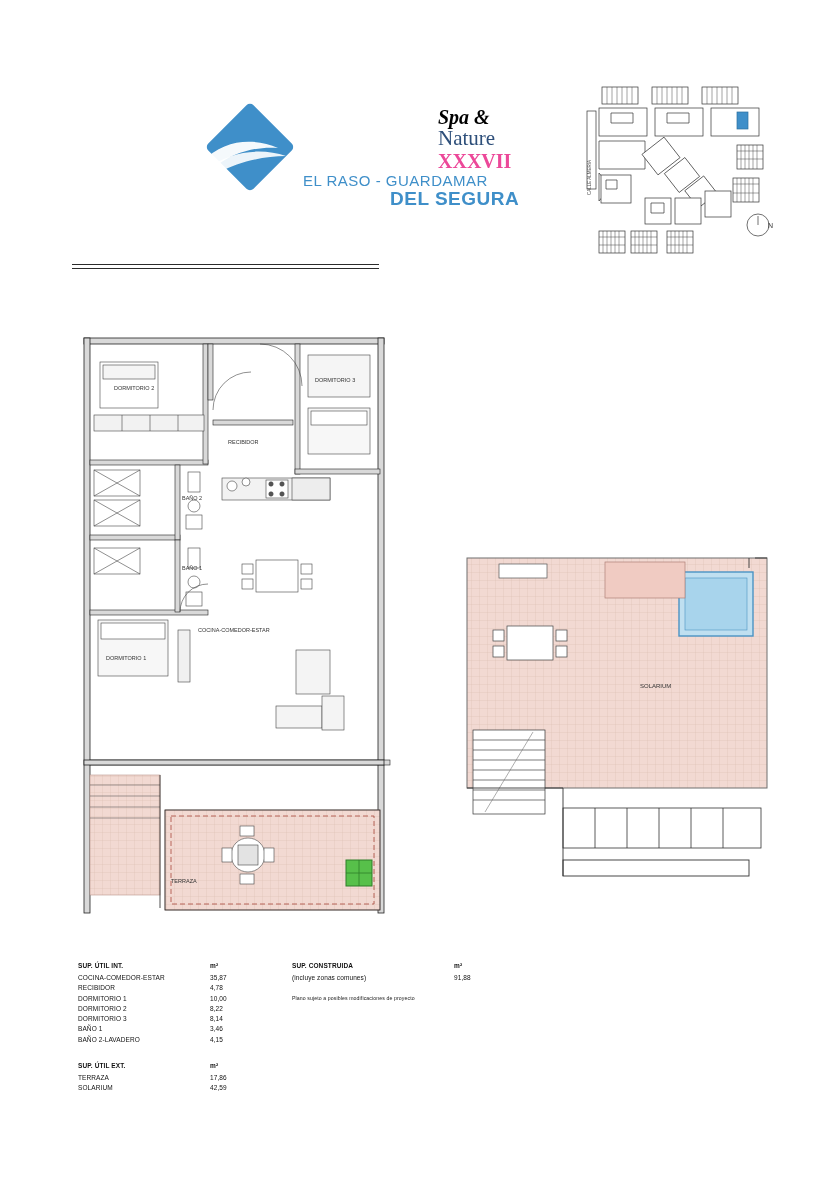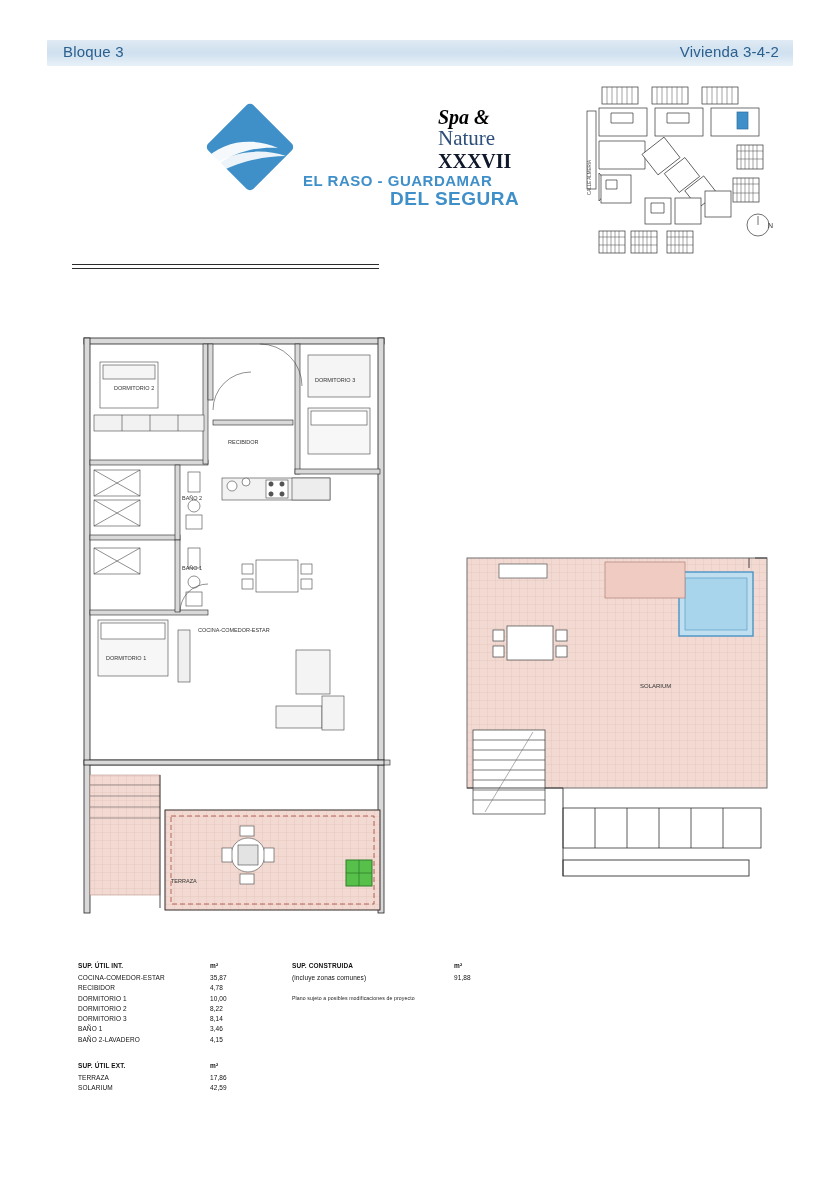--- a/index.html
+++ b/index.html
@@ -93,31 +93,31 @@
     left: 378px; top: 28px;
     color: #2e4f7a;
     font-family: "Liberation Serif", serif;
     font-size: 21px;
     font-weight: normal;
     line-height: 20px;
   }
   .logo-xxxvii {
     position: absolute;
     left: 378px; top: 50px;
-    color: #0f172a;
+    color: #ec4899;
     font-family: "Liberation Serif", serif;
     font-size: 20px;
     font-weight: bold;
   }
   .logo-sub1 {
     position: absolute;
     left: 243px; top: 72px;
     color: #3f8fc9;
     font-size: 15px;
-    font-weight: bold;
+    font-weight: normal;
     letter-spacing: 0.5px;
   }
   .logo-sub2 {
     position: absolute;
     left: 330px; top: 88px;
     color: #3f8fc9;
     font-size: 19px;
     font-weight: bold;
     letter-spacing: 0.5px;
   }
@@ -170,24 +170,20 @@
     font-size: 5.2px;
     color: #222;
   }
   .spacer-row td { height: 16px; }
 </style>
 </head>
 <body>
 
 <div class="page">
 
-  <div class="header-bar">
-    <div class="blq">Bloque 3</div>
-    <div class="viv">Vivienda 3-4-2</div>
-  </div>
 
   <div class="logo-block">
     <div class="logo-diamond"></div>
     <div class="logo-swoosh">
       <svg width="110" height="44" viewBox="0 0 110 44">
         <path d="M2 30 C 25 6, 55 6, 78 16 C 58 14, 34 20, 16 34 Z" fill="#ffffff" opacity="0.95"></path>
         <path d="M6 38 C 30 18, 62 16, 86 24 C 64 24, 38 30, 20 40 Z" fill="#ffffff" opacity="0.9"></path>
       </svg>
     </div>
     <div class="logo-spa">Spa &amp;</div>

